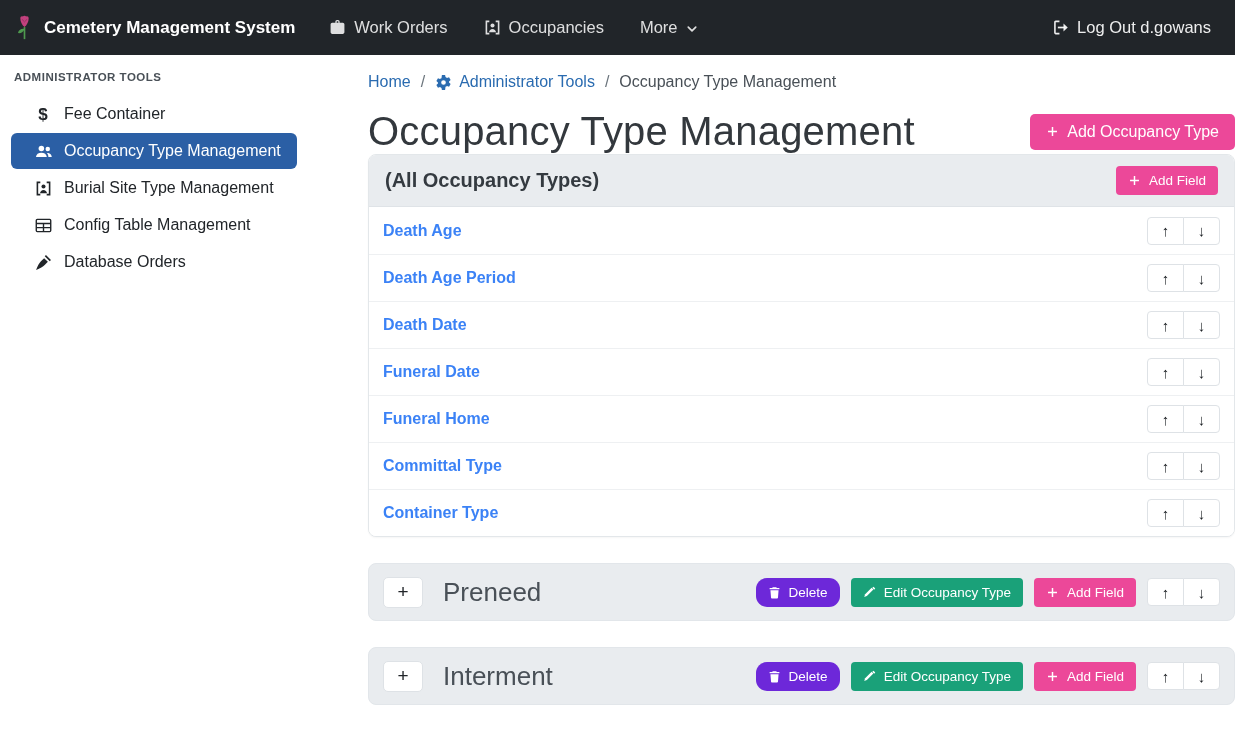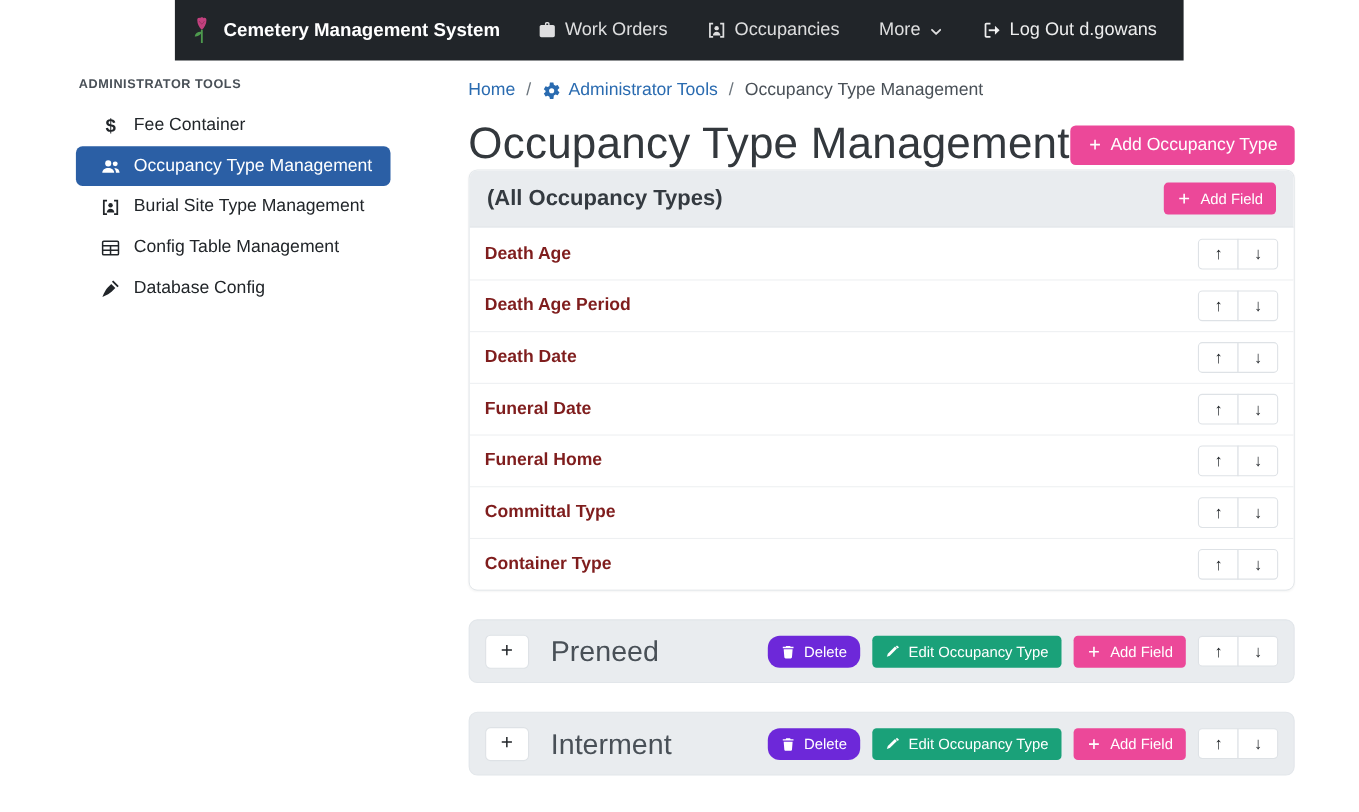--- a/index.html
+++ b/index.html
@@ -2,21 +2,21 @@
 <html><head>
 <meta charset="utf-8">
 <style>
   * { box-sizing: border-box; }
   html,body { margin:0; padding:0; }
   body {
     font-family: "Liberation Sans", sans-serif;
     background:#fff; color:#212529;
     width:1235px; height:738px; overflow:hidden;
   }
-  .page { width:1235px; height:738px; overflow:hidden; display:flex; flex-direction:column;align-items:center; }
+  .page { width:1235px; height:738px; overflow:hidden; display:flex; flex-direction:column; }
 
   
   .navbar {
     height:55px; flex:none; background:#212529; color:#fff;
     display:flex; align-items:center; padding:0 24px 0 14px;
   }
   .brand { display:flex; align-items:center; gap:9px; font-weight:700; font-size:17px; margin-right:34px; white-space:nowrap; }
   .brand-logo svg { width:21px; height:26px; display:block; }
   .nav-link {
     display:flex; align-items:center; gap:8px; color:rgba(255,255,255,.85);
@@ -78,21 +78,21 @@
     display:flex; align-items:center; justify-content:space-between;
     border-bottom:1px solid #dfe3e7;
   }
   .card-title { font-size:20px; font-weight:600; color:#343a40; }
 
   .field-row {
     display:flex; align-items:center; justify-content:space-between;
     height:47px; padding:0 14px; background:#fff;
   }
   .field-row + .field-row { border-top:1px solid #eef0f2; }
-  .field-link { color:#7f1d1d; font-weight:700; font-size:16px; text-decoration:none; cursor:pointer; }
+  .field-link { color:#3b82f6; font-weight:700; font-size:16px; text-decoration:none; cursor:pointer; }
 
   .arrow-group { display:flex; }
   .arrow-btn {
     width:37px; height:28px; background:#fff; border:1px solid #dee2e6; color:#212529;
     display:flex; align-items:center; justify-content:center; font-size:15px; line-height:1;
     cursor:pointer; padding:0; font-family:inherit;
   }
   .arrow-btn:first-child { border-radius:4px 0 0 4px; }
   .arrow-btn:last-child { border-radius:0 4px 4px 0; margin-left:-1px; }
 
@@ -209,21 +209,21 @@
             </span>
             <span>Config Table Management</span>
           </a>
           <a class="side-item">
             <span class="icon">
               <svg viewBox="0 0 16 16" fill="currentColor">
                 <path d="M10.3 1l4.7 4.7-1.1 1.1-4.7-4.7z"></path>
                 <path d="M8.6 3.9l3.5 3.5-3 3C7.6 11.9 4.9 13.4 1 15c1.6-3.9 3.1-6.6 4.6-8.1z"></path>
               </svg>
             </span>
-            <span>Database Config</span>
+            <span>Database Orders</span>
           </a>
         </nav>
     </aside>
 
     <main class="main">
 
       <div class="breadcrumb">
         <a>
           <span>Home</span>
         </a>

